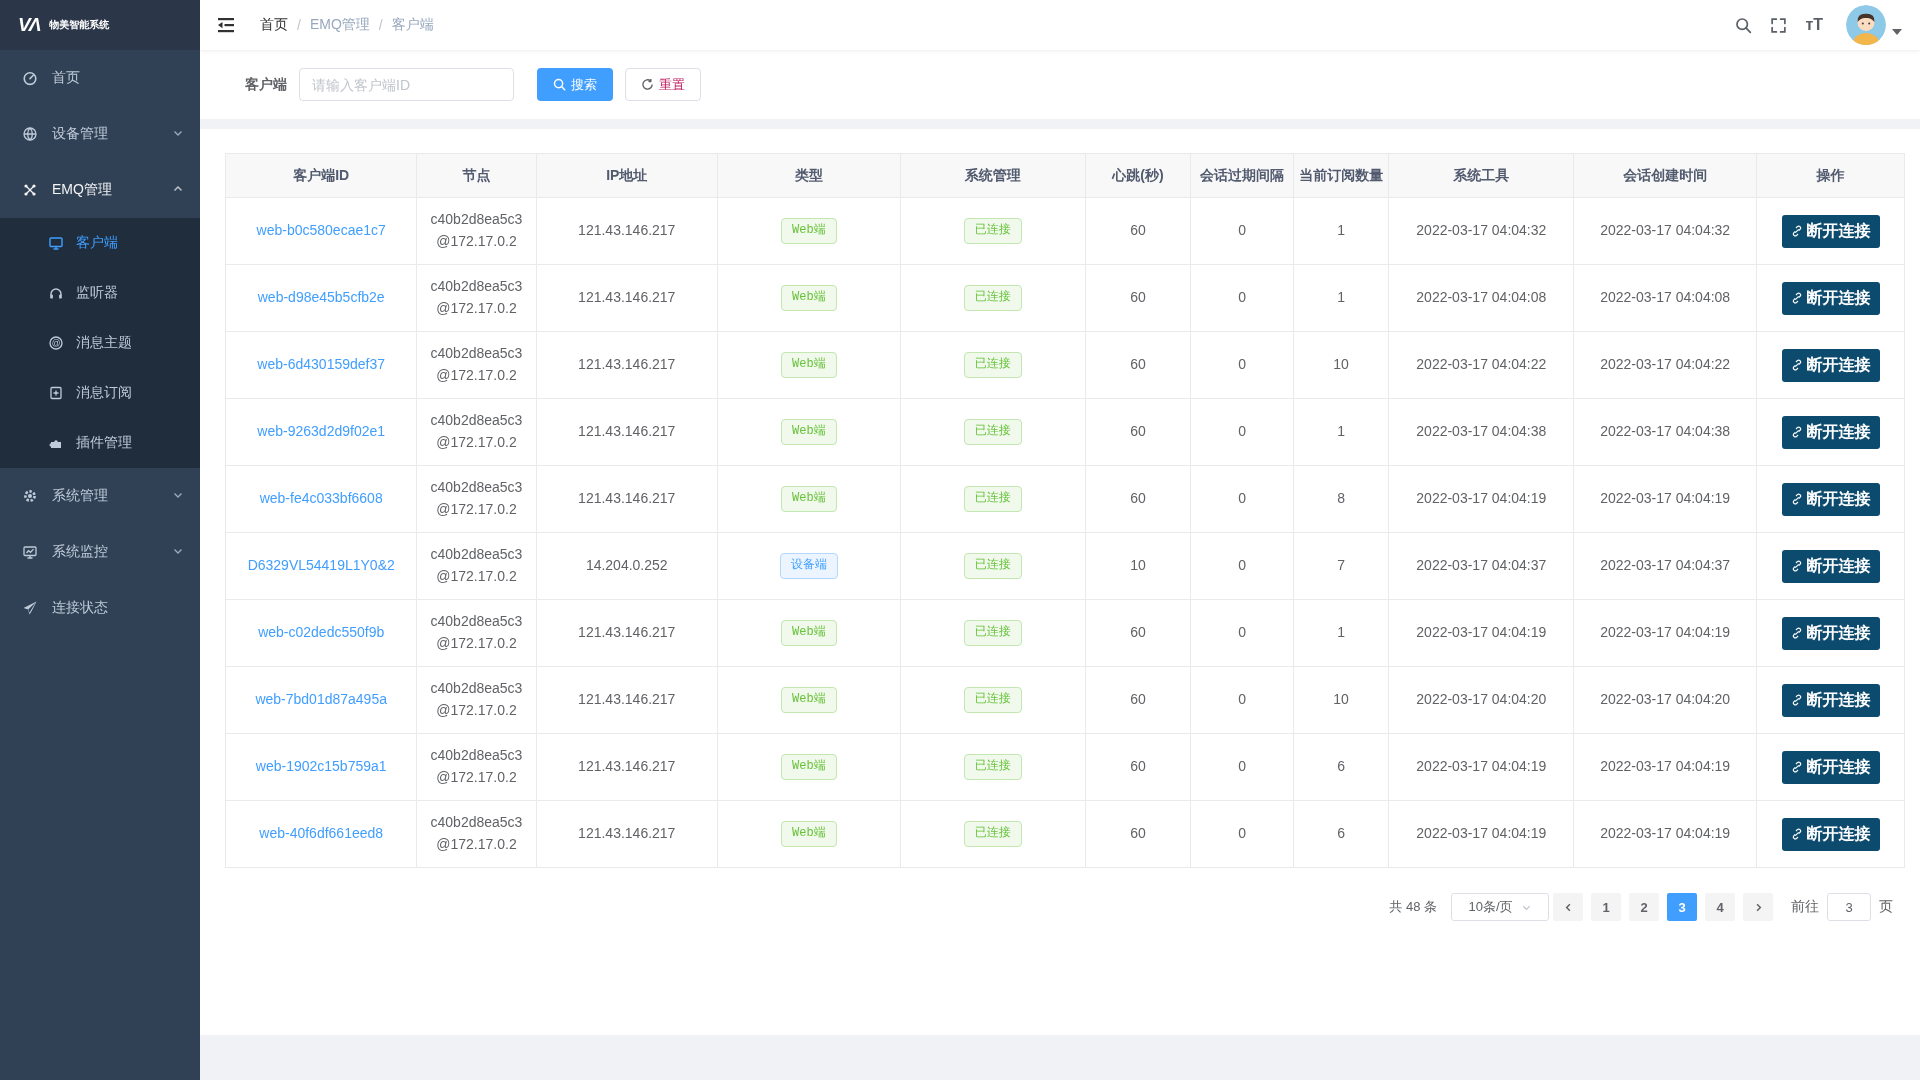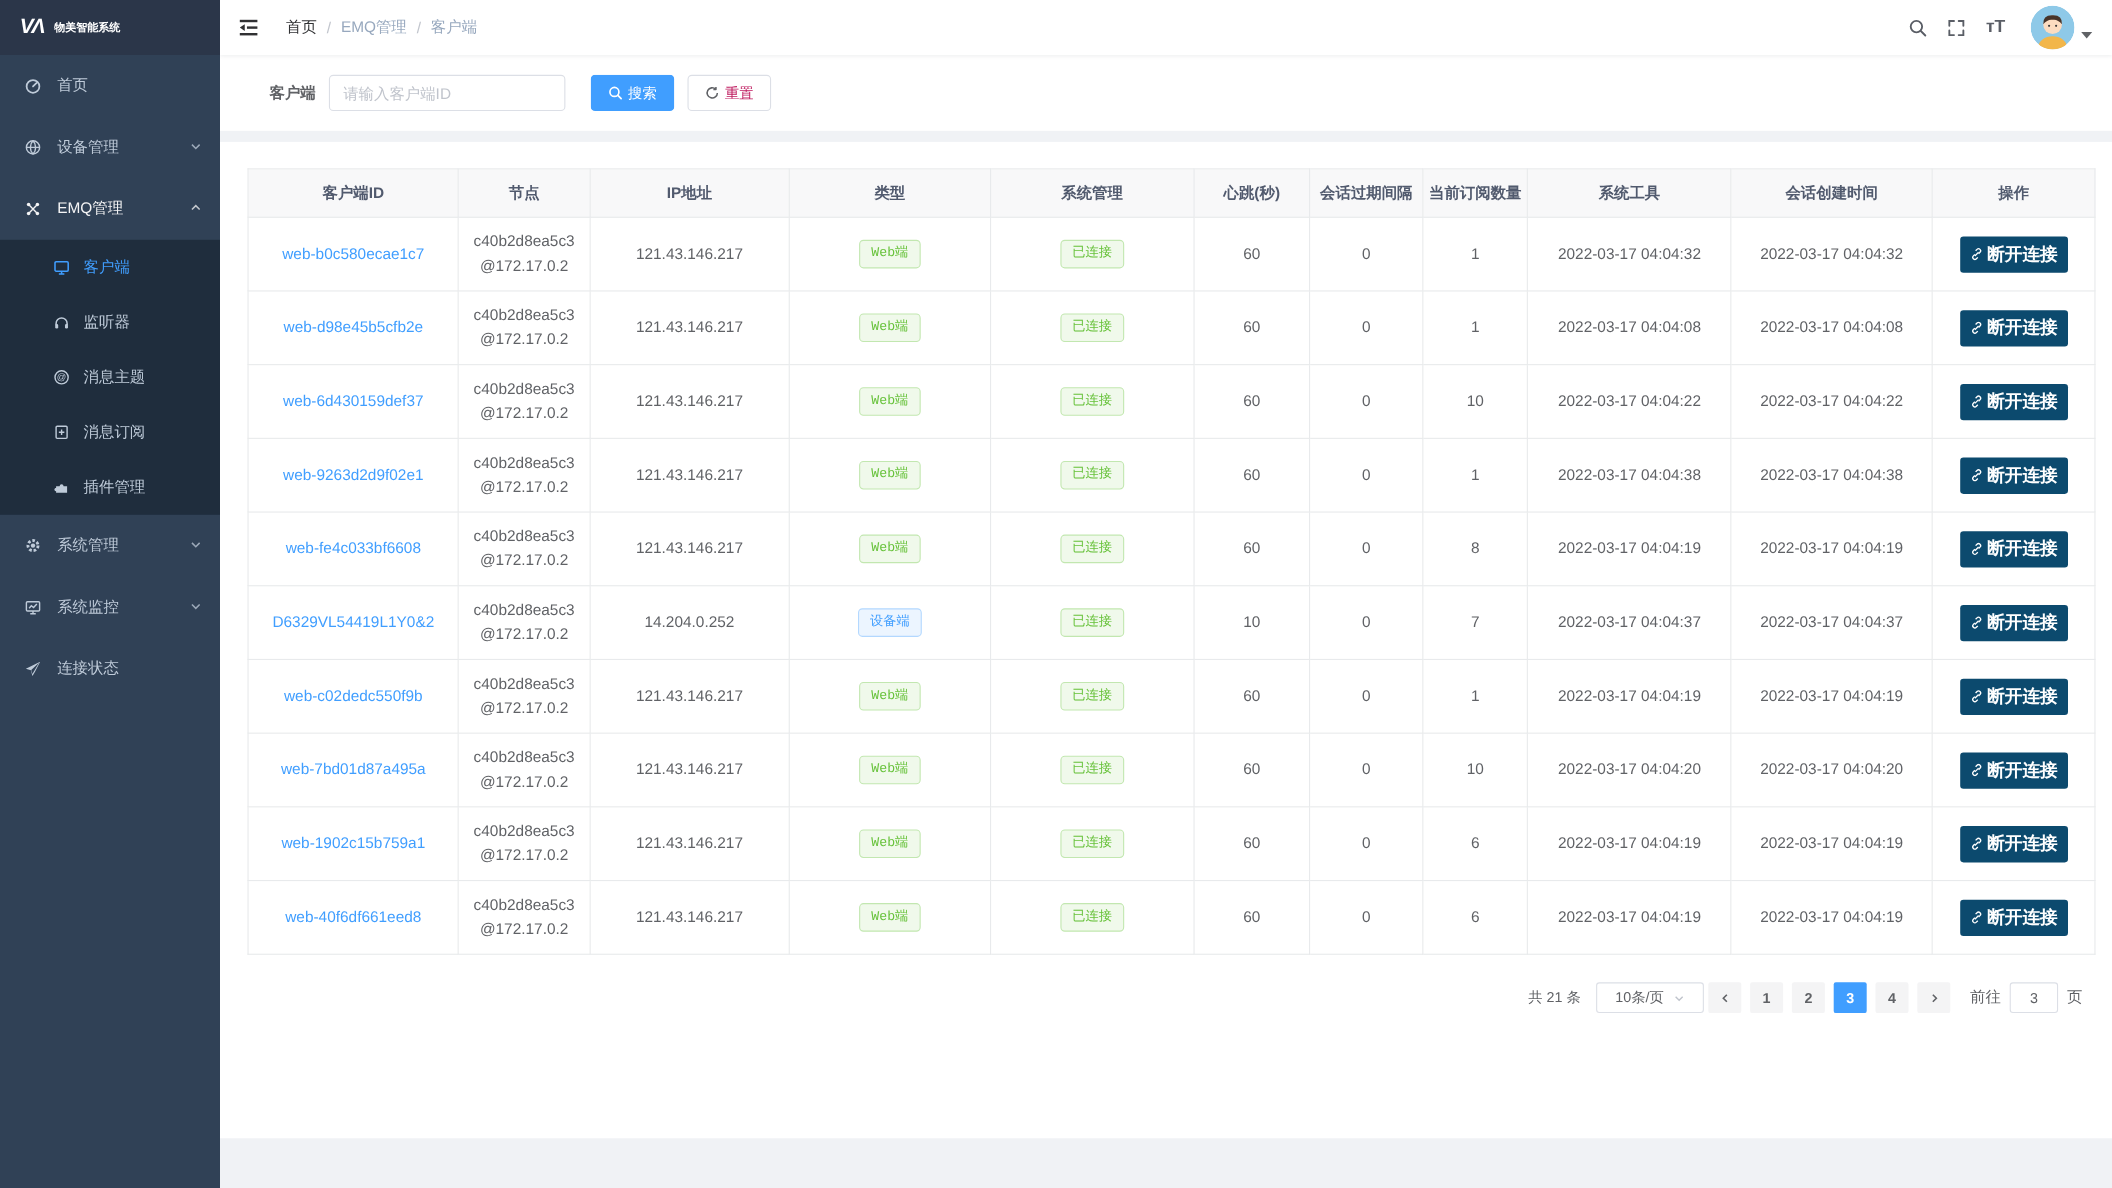--- a/index.html
+++ b/index.html
@@ -560,21 +560,21 @@
                   <path d="M5 3 L6.3 1.7 a1.9 1.9 0 0 1 2.7 2.7 L7.7 5.7"></path>
                   <path d="M7 9 L5.7 10.3 a1.9 1.9 0 0 1 -2.7 -2.7 L4.3 6.3"></path>
                 </svg>
                 <span>断开连接</span>
               </button></td>
           </tr>
         </tbody>
     </table>
 
     <div class="pagination">
-      <span class="pg-total">共 21 条</span>
+      <span class="pg-total">共 48 条</span>
       <div class="pg-select">
         <span>10条/页</span>
         <svg width="11" height="11" viewBox="0 0 12 12" fill="none" stroke="#c0c4cc" stroke-width="1.4">
             <path d="M2.5 4.5 L6 8 L9.5 4.5"></path>
           </svg>
       </div>
       <span class="pg-btn">
         <svg width="11" height="11" viewBox="0 0 12 12" fill="none" stroke="#606266" stroke-width="1.6">
             <path d="M7.5 2.5 L4 6 L7.5 9.5"></path>
           </svg>

